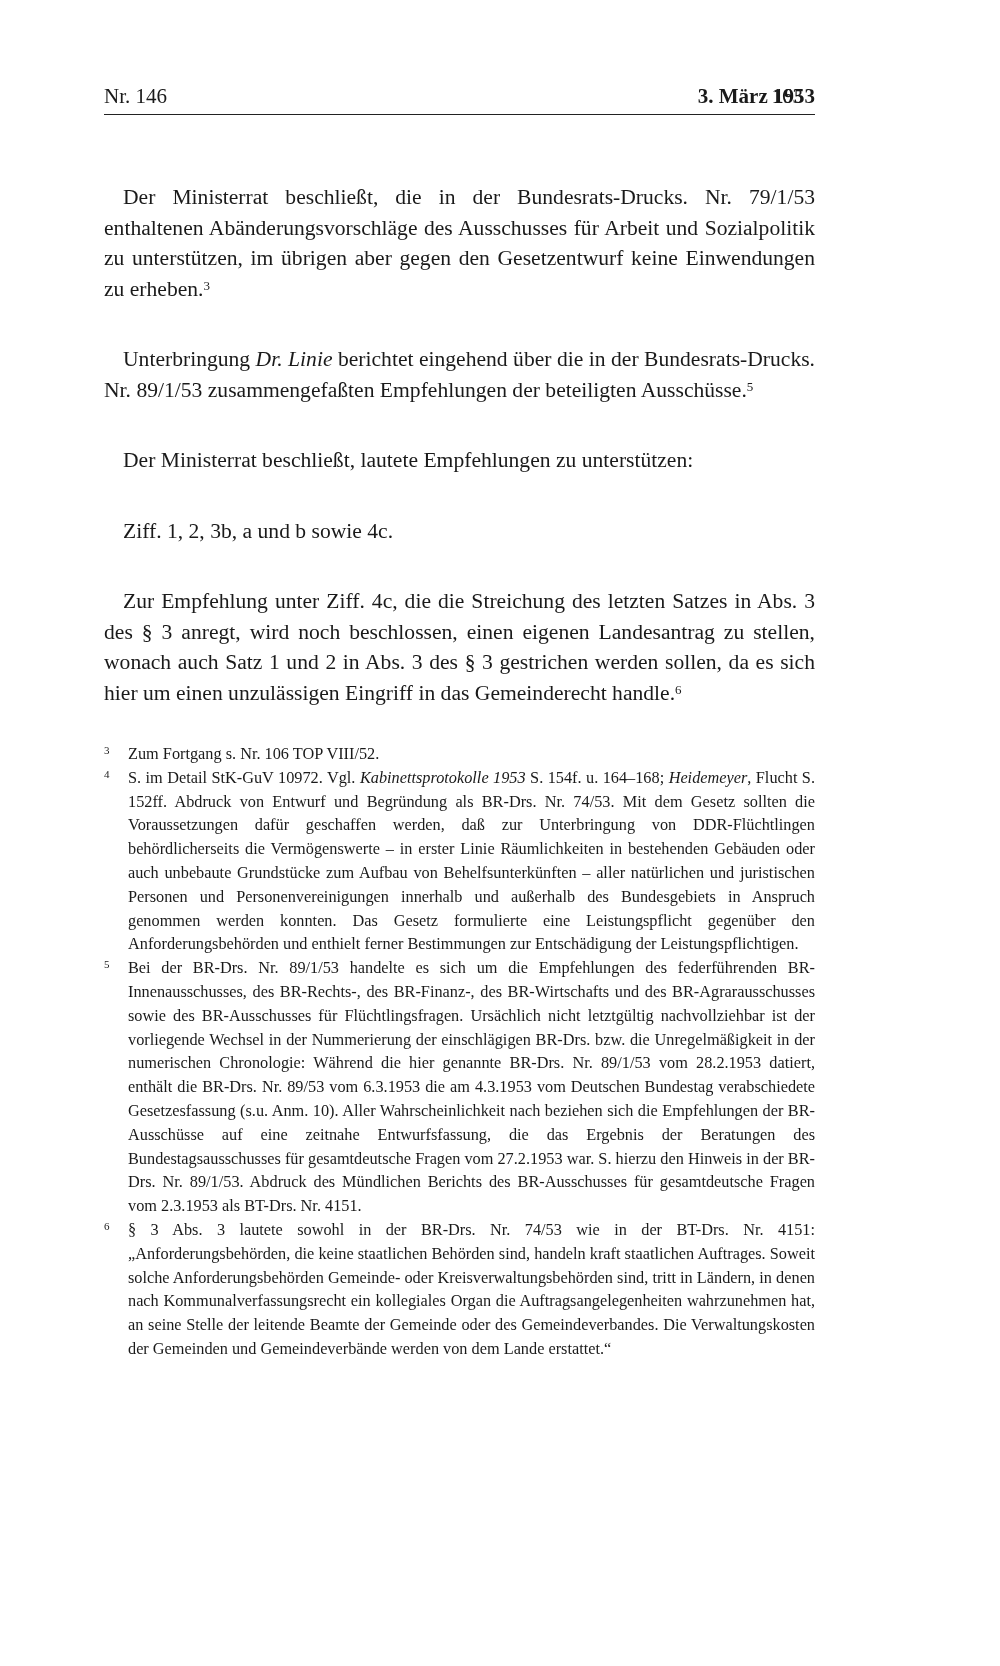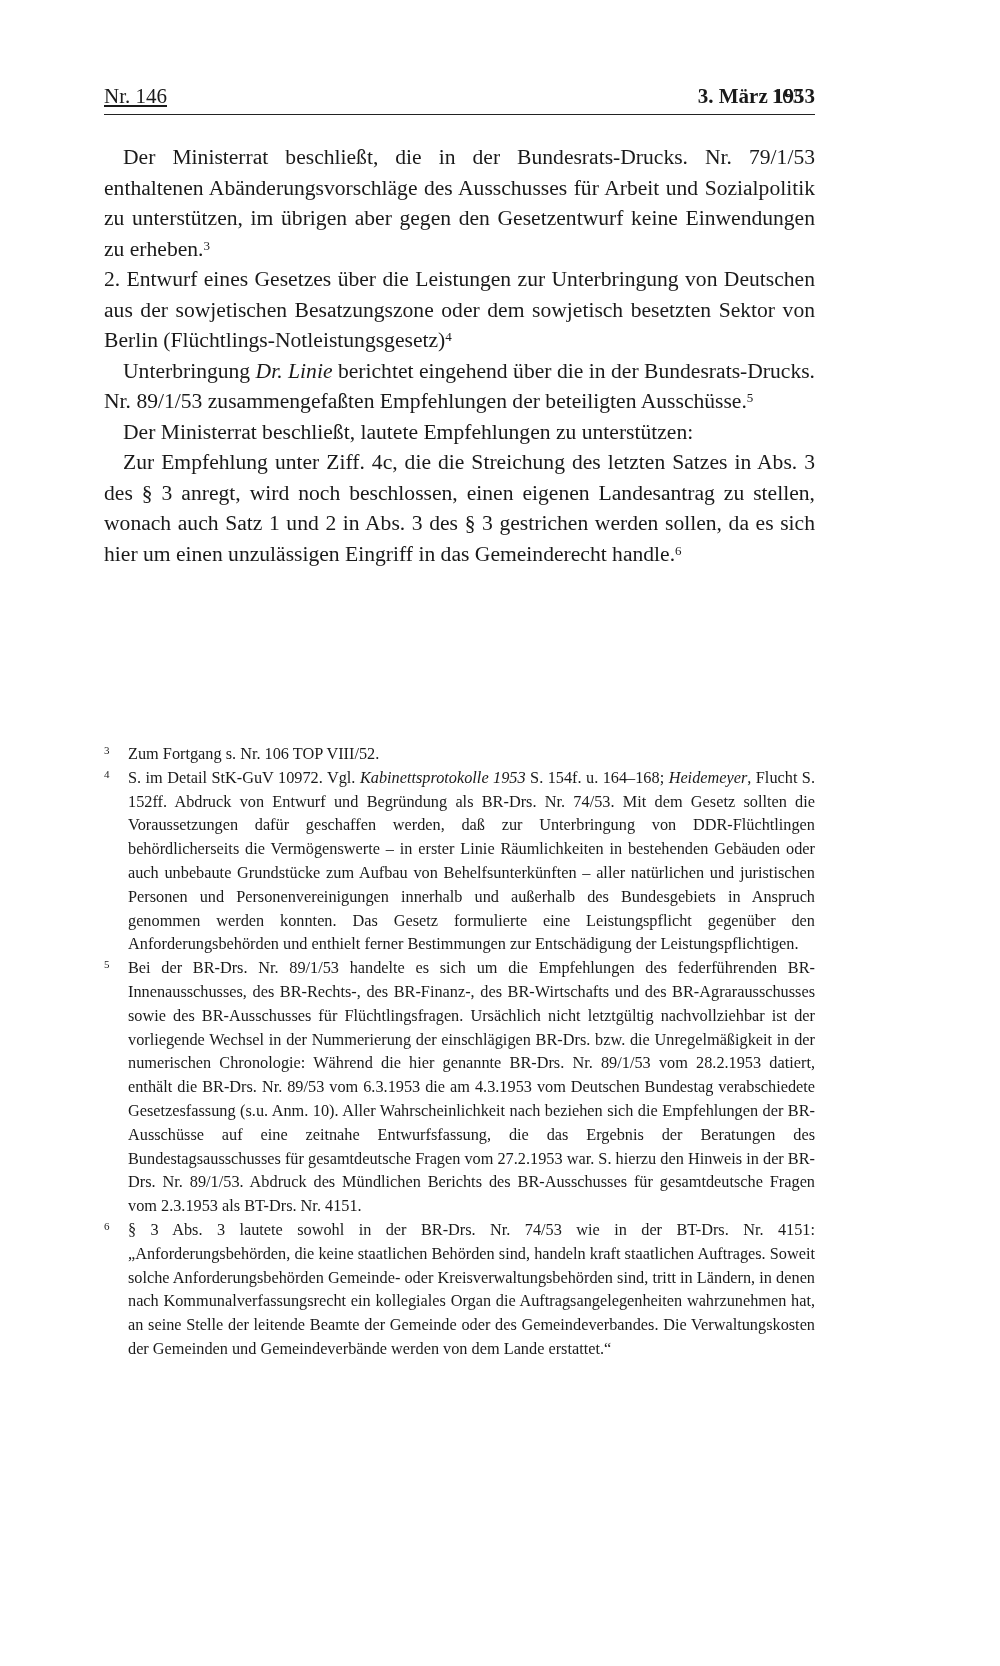--- a/index.html
+++ b/index.html
@@ -1,45 +1,45 @@
 <!DOCTYPE html>
 <html><head>
 <meta charset="utf-8">
 <style>
   html, body { margin: 0; padding: 0; background: #ffffff; }
   body { width: 1000px; height: 1666px; position: relative; overflow: hidden; color: #1a1a1a; font-family: "Liberation Serif", "DejaVu Serif", serif; }
   .page { position: absolute; left: 104px; top: 0; width: 711px; }
   .header { position: absolute; top: 84px; left: 0; width: 711px; height: 30px; font-size: 21px; border-bottom: 1px solid #222; }
-  .header .left { position: absolute; left: 0; top: 0; text-decoration: underline; }
+  .header .left { position: absolute; left: 0; top: 0; }
   .header .center { position: absolute; left: 0; width: 100%; text-align: right; top: 0; font-weight: bold; }
   .header .right { position: absolute; right: 12px; top: 0; }
   .body { position: absolute; top: 142px; left: 0; width: 711px; font-size: 21.6px; line-height: 30.5px; text-align: justify; }
   .body p { margin: 0; }
-  .body .ind { text-indent: 19px; }
+  .body .ind { text-indent: 19px; margin-top: 40px; }
   sup.fn { font-size: 13px; vertical-align: 6px; line-height: 0; }
   .footnotes { position: absolute; top: 742px; left: 0; width: 711px; font-size: 16.3px; line-height: 23.8px; text-align: justify; }
   .fnitem { position: relative; padding-left: 24px; }
   .fnitem .num { position: absolute; left: 0; top: -3px; font-size: 11px; }
   i { font-style: italic; }
 </style>
 </head>
 <body>
 
 <div class="page">
   <div class="header">
     <span class="left">Nr. 146</span>
     <span class="center">3. März 1953</span>
     <span class="right">163</span>
   </div>
 
   <div class="body">
     <p class="ind"><span>Der Ministerrat beschließt, die in der Bundesrats-Drucks. Nr. 79/1/53 enthaltenen Abänderungsvorschläge des Ausschusses für Arbeit und Sozialpolitik zu unterstützen, im übrigen aber gegen den Gesetzentwurf keine Einwendungen zu erheben.</span><sup class="fn">3</sup></p>
-    <p><span>2. Entwurf eines Gesetzes über die Leistungen zur Unterbringung von Deutschen aus der sowjetischen Besatzungszone oder dem sowjetisch besetzten Sektor von Berlin (Flüchtlings-Notleistungsgesetz)</span><sup class="fn">4</sup></p>
     <p class="ind"><span>Unterbringung </span><i>Dr. Linie</i><span> berichtet eingehend über die in der Bundesrats-Drucks. Nr. 89/1/53 zusammengefaßten Empfehlungen der beteiligten Ausschüsse.</span><sup class="fn">5</sup></p>
     <p class="ind">Der Ministerrat beschließt, lautete Empfehlungen zu unterstützen:</p>
+    <p class="ind">Ziff. 1, 2, 3b, a und b sowie 4c.</p>
     <p class="ind"><span>Zur Empfehlung unter Ziff. 4c, die die Streichung des letzten Satzes in Abs. 3 des § 3 anregt, wird noch beschlossen, einen eigenen Landesantrag zu stellen, wonach auch Satz 1 und 2 in Abs. 3 des § 3 gestrichen werden sollen, da es sich hier um einen unzulässigen Eingriff in das Gemeinderecht handle.</span><sup class="fn">6</sup></p>
   </div>
 
   <div class="footnotes">
     <div class="fnitem">
       <span class="num">3</span>
       <span>Zum Fortgang s. Nr. 106 TOP VIII/52.</span>
     </div>
     <div class="fnitem">
       <span class="num">4</span>

